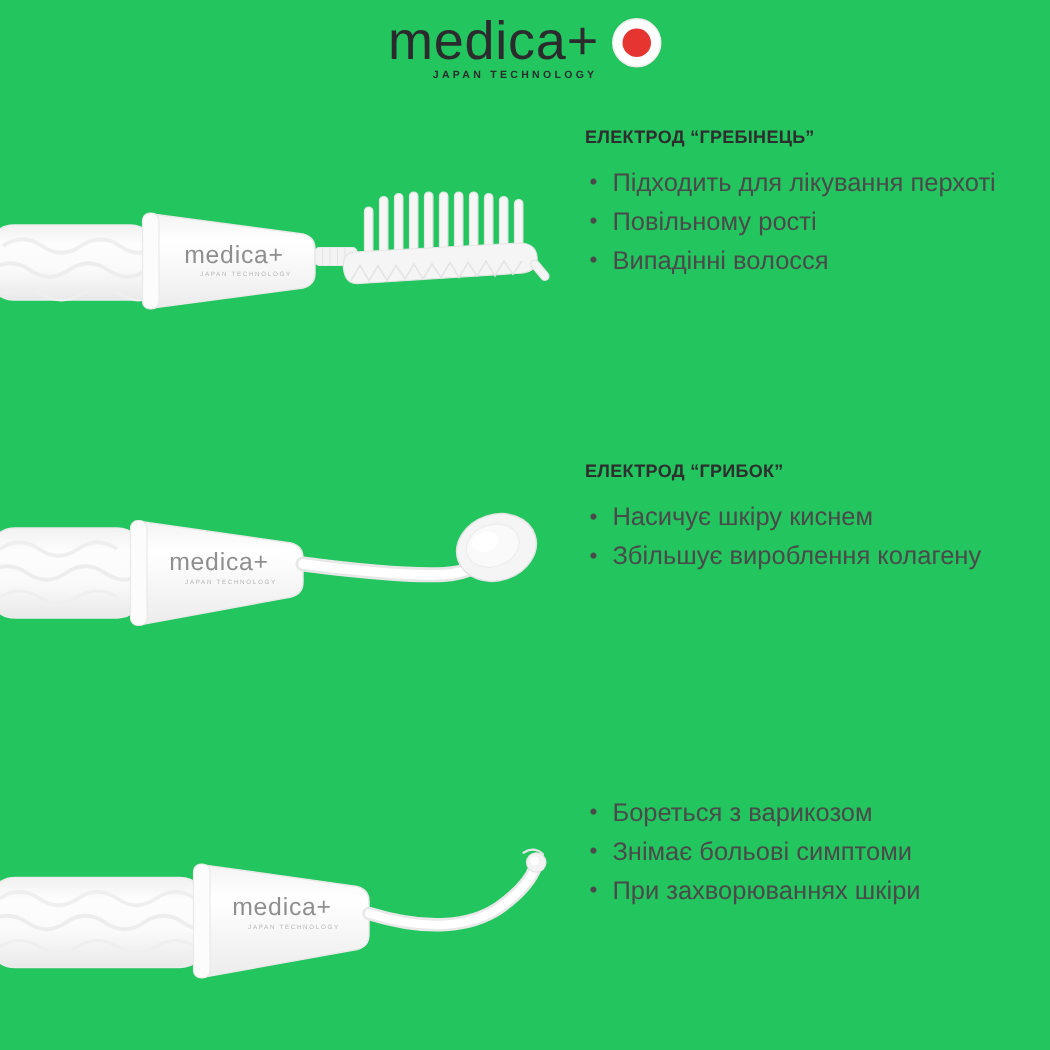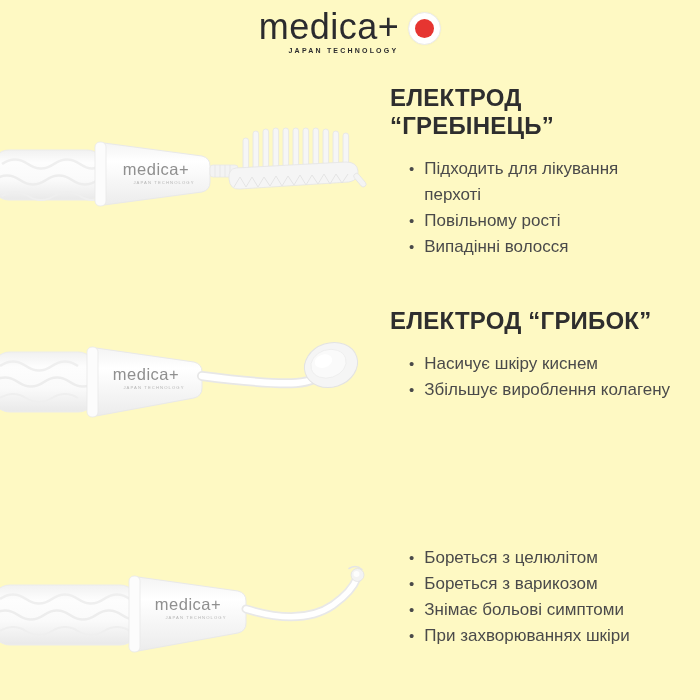--- a/index.html
+++ b/index.html
@@ -1,42 +1,42 @@
 <!DOCTYPE html>
 <html><head>
 <meta charset="utf-8">
 <style>
   html,body{margin:0;padding:0;}
   body{
     width:700px;height:700px;background:#ffffff;
     font-family:"Liberation Sans",sans-serif;
     overflow:hidden;position:relative;
   }
-  .page{position:absolute;inset:0;background:#fef9c3;}
+  .page{position:absolute;inset:0;background:#22c55e;}
 
   
   .header{position:absolute;top:9px;left:0;width:700px;
     display:flex;justify-content:center;align-items:flex-start;gap:9px;}
   .brand-text{display:flex;flex-direction:column;}
   .brand-name{font-size:36px;line-height:1;color:#2b2b2e;letter-spacing:.5px;}
   .brand-tagline{font-size:7px;font-weight:bold;letter-spacing:2.2px;color:#2b2b2e;
     text-align:right;margin-top:2px;padding-right:1px;}
   .flag{width:31px;height:31px;border-radius:50%;background:#fff;
     border:1px solid #ebebeb;display:flex;align-items:center;justify-content:center;
     margin-top:3px;box-shadow:0 0 2px rgba(0,0,0,.04);}
   .flag-dot{width:19px;height:19px;border-radius:50%;background:#e63531;}
 
   
   .section-text{position:absolute;left:390px;width:300px;}
   #text-comb{top:84px;}
   #text-fungus{top:307px;}
   #text-drop{top:529px;}
-  .section-title{font-size:24px;font-weight:bold;color:#2e2e2e;
+  .section-title{font-size:12px;font-weight:bold;color:#2e2e2e;
     letter-spacing:.2px;margin:0 0 11px 0;}
-  .bullets{list-style:none;margin:16px;padding:0;}
+  .bullets{list-style:none;margin:0;padding:0;}
   .bullets li{display:flex;align-items:flex-start;font-size:17px;color:#4a4a4a;
     line-height:26px;}
   .bullets li::before{content:"\2022";font-size:15px;line-height:26px;
     margin:0 10px 0 3px;color:#4a4a4a;flex:none;}
 
   
   .figure{position:absolute;left:0;}
   #fig-comb{top:118px;}
   #fig-fungus{top:332px;}
   #fig-drop{top:563px;}
@@ -181,20 +181,19 @@
     <path d="M246,46 C285,58 314,55 333,42 C347,32 354,23 357,15" stroke="#ffffff" stroke-width="5.5" fill="none" stroke-linecap="round"></path>
     <g>
       <circle cx="357.5" cy="12" r="6.5" fill="#f3f3f3" stroke="#e2e2e2" stroke-width="0.8"></circle>
       <circle cx="356.5" cy="11" r="3" fill="#fdfdfd"></circle>
       <path d="M362,6.5 Q356,1 349,5.5" stroke="#e5e5e5" stroke-width="1.5" fill="none" stroke-linecap="round"></path>
     </g>
   </svg>
 
   <div id="text-drop" class="section-text">
     <ul class="bullets">
-      <li>Бореться з целюлітом</li>
       <li>Бореться з варикозом</li>
       <li>Знімає больові симптоми</li>
       <li>При захворюваннях шкіри</li>
     </ul>
   </div>
 
 </div>
 
 </body></html>

